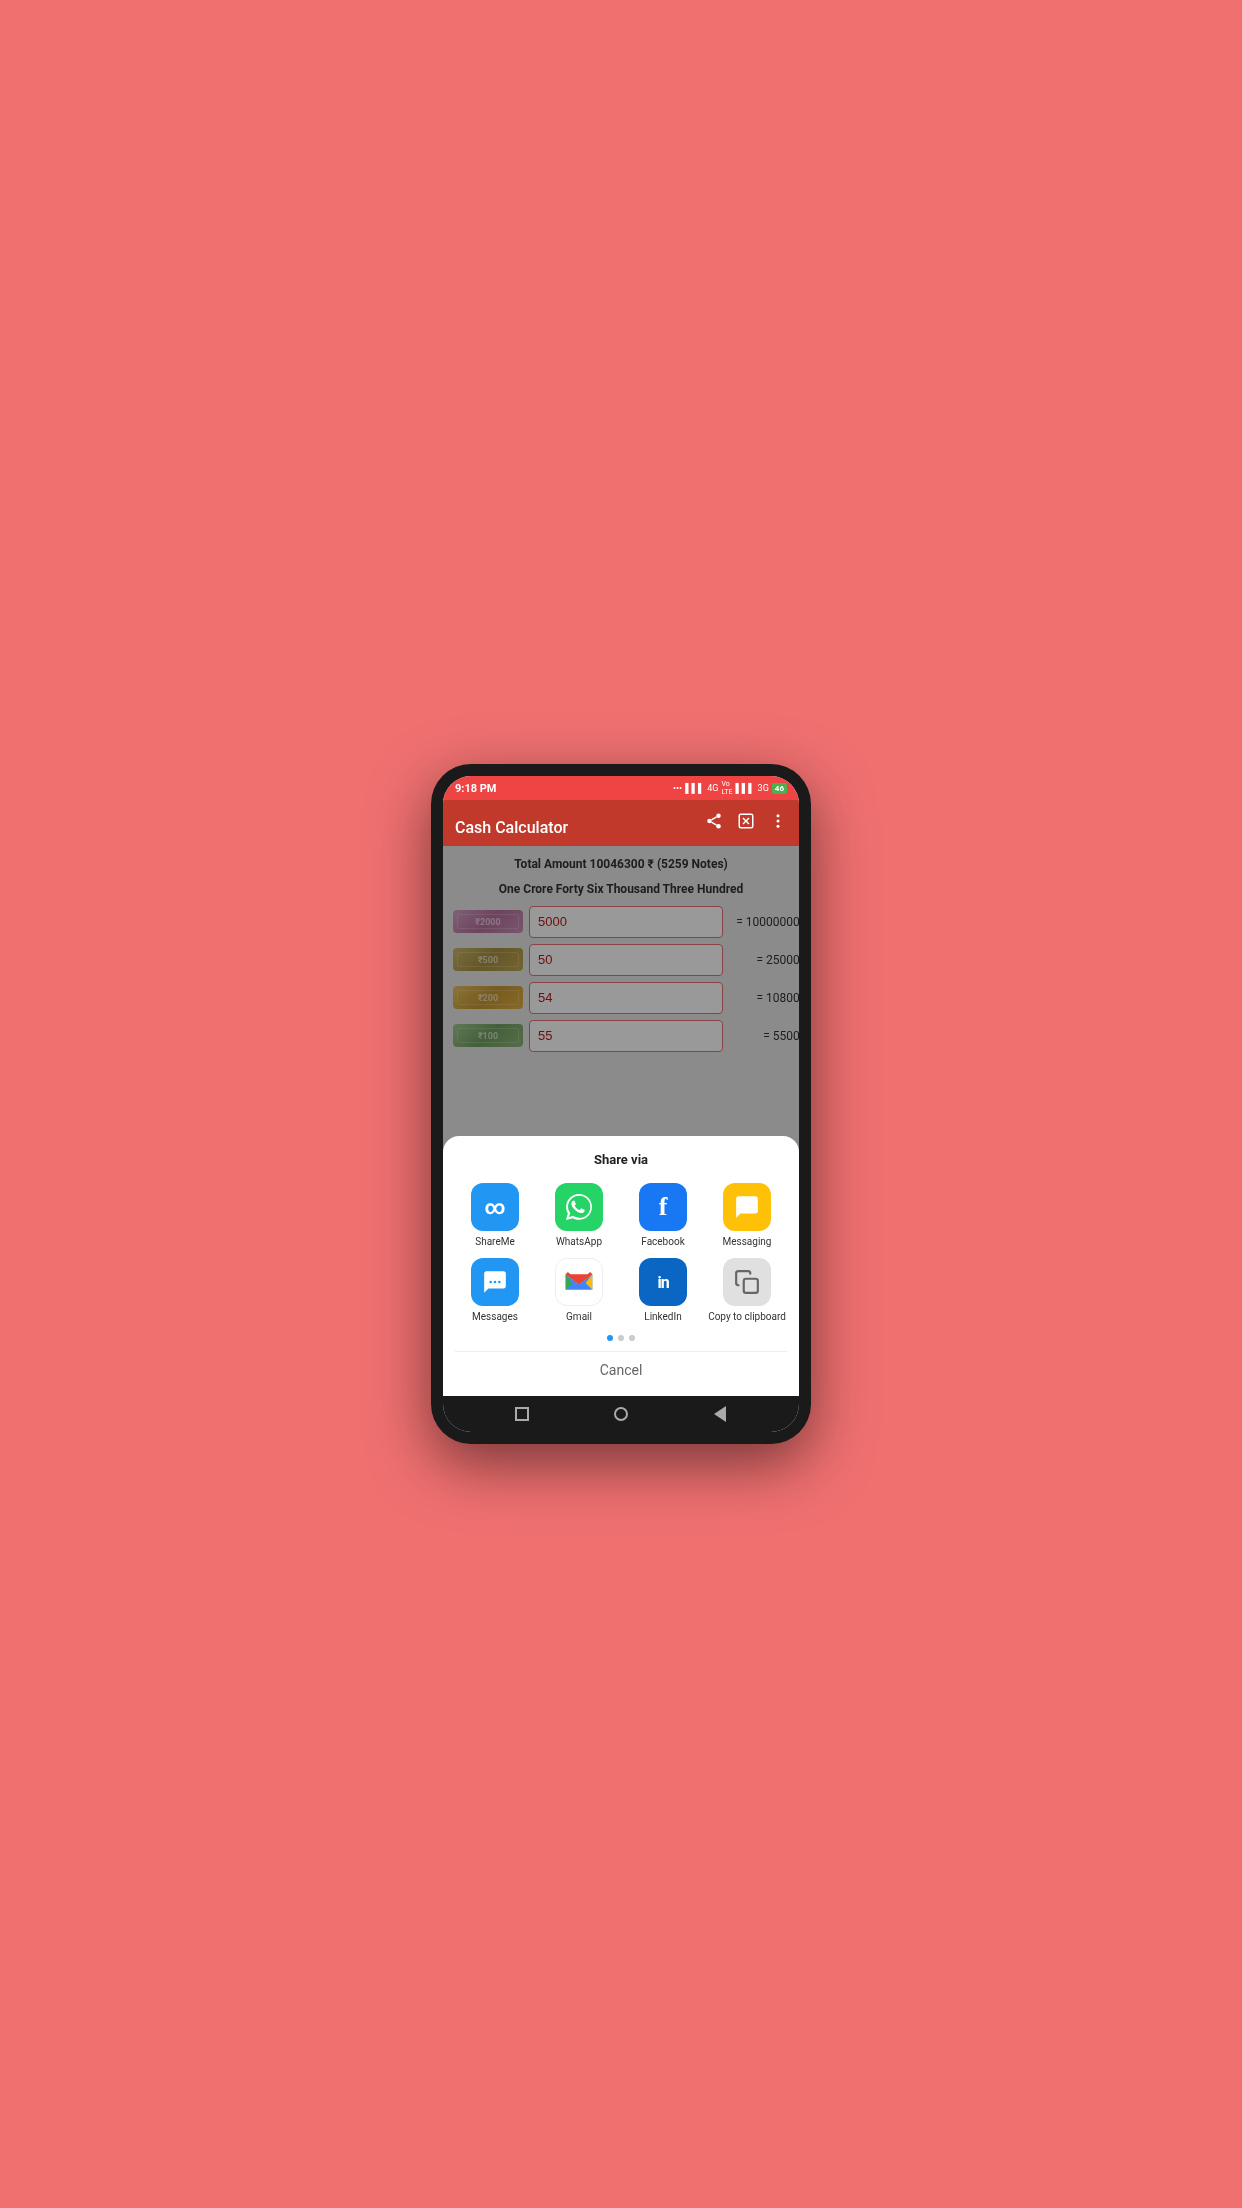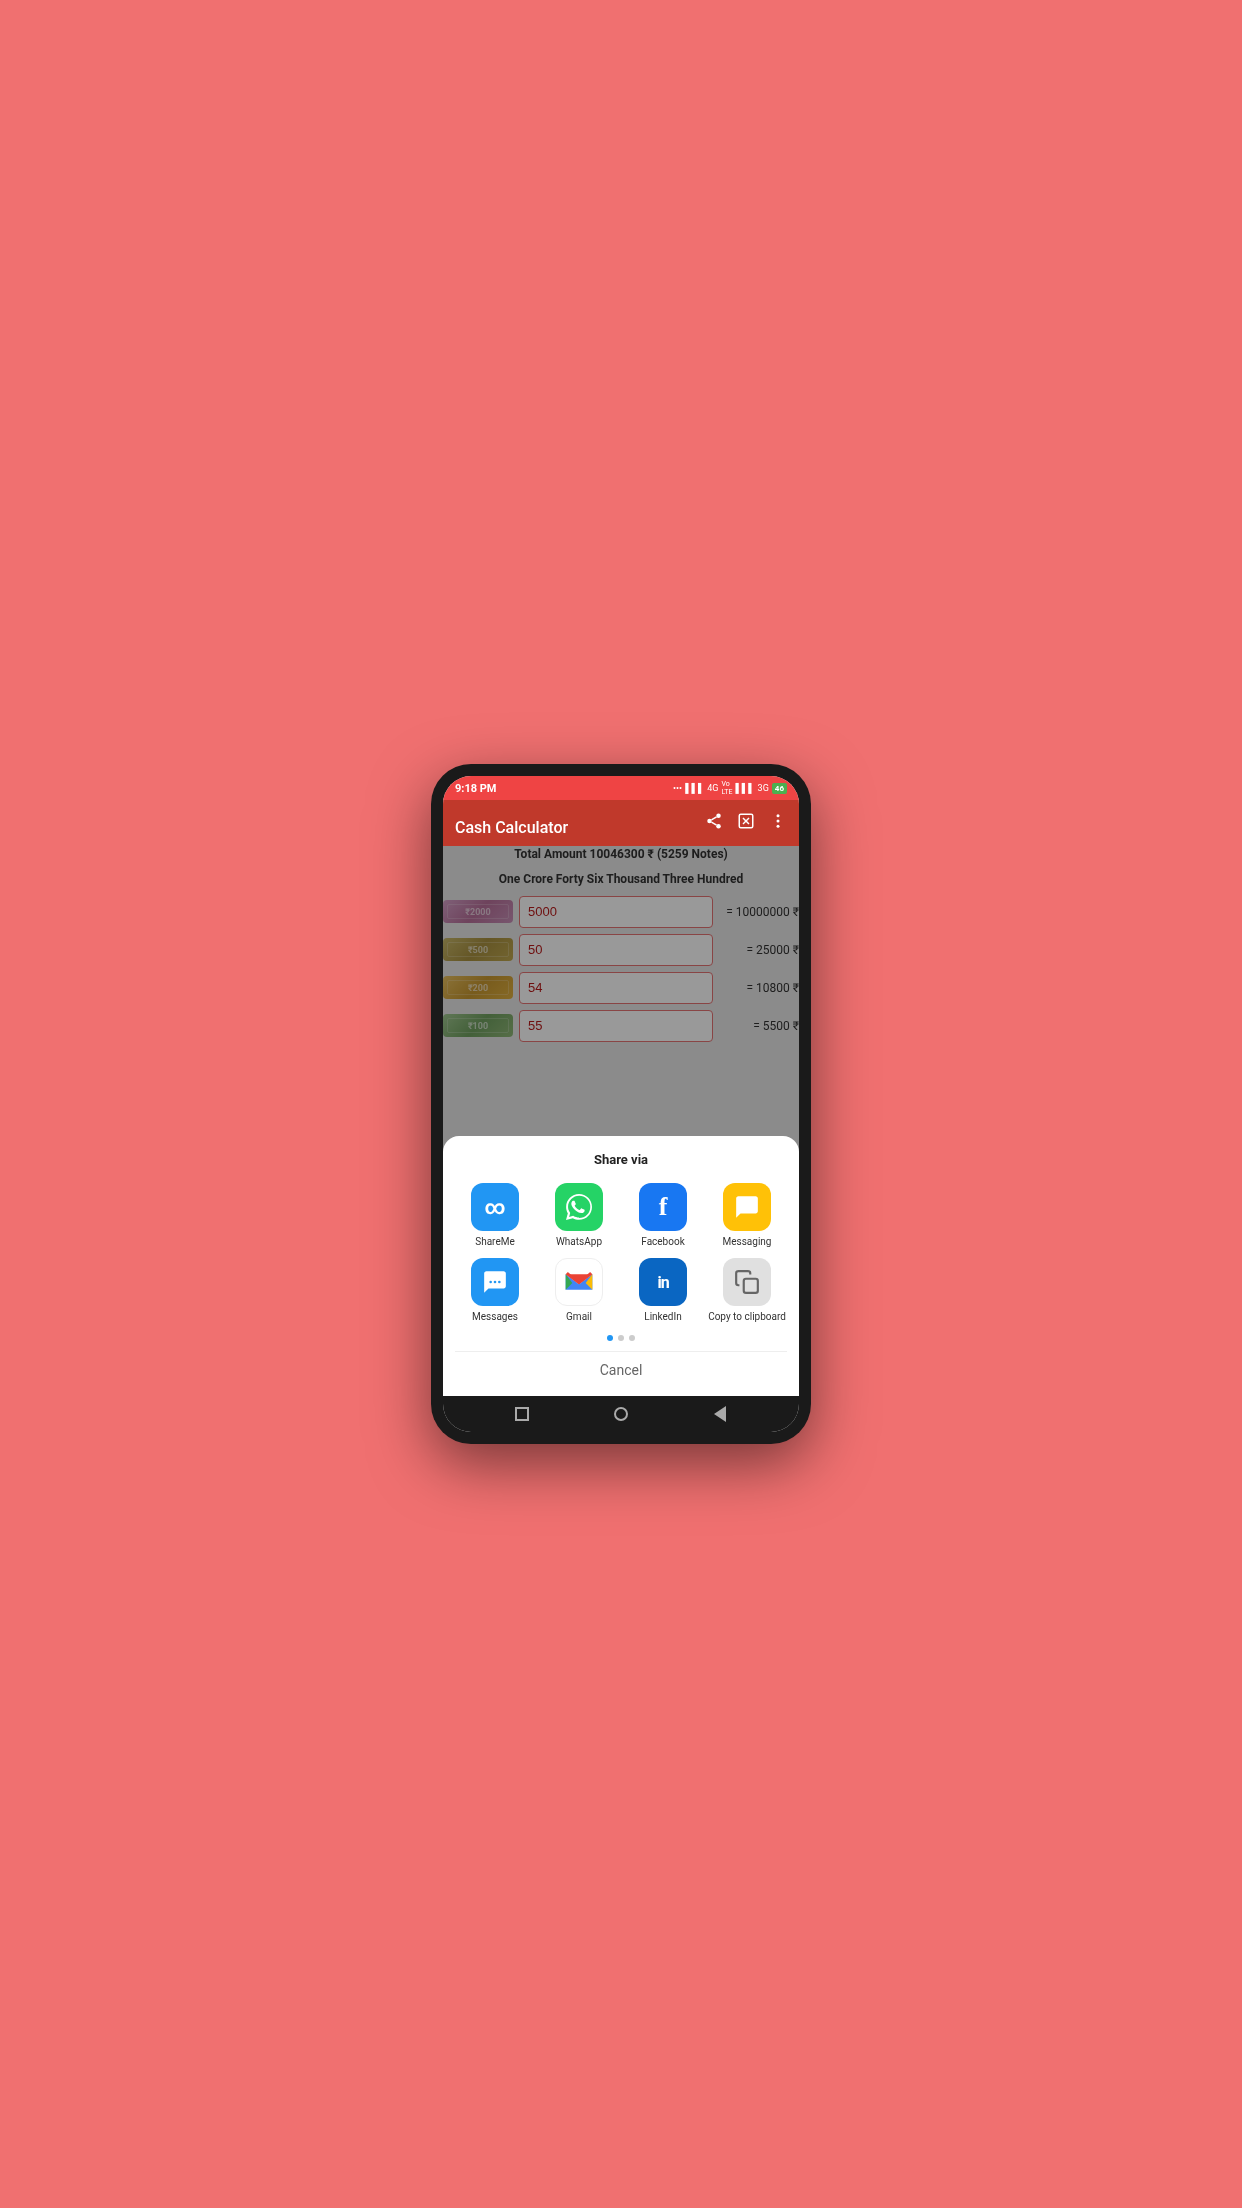--- a/index.html
+++ b/index.html
@@ -93,20 +93,21 @@
     .icon-btn {
       color: white;
       font-size: 16px;
       cursor: pointer;
     }
 
     
     .content-area {
       flex: 1;
       background: #e8e8e8;
+      padding: 10px;
       overflow: hidden;
       position: relative;
     }
 
     .total-amount-text {
       font-size: 12px;
       font-weight: bold;
       color: #333;
       text-align: center;
       margin-bottom: 8px;

